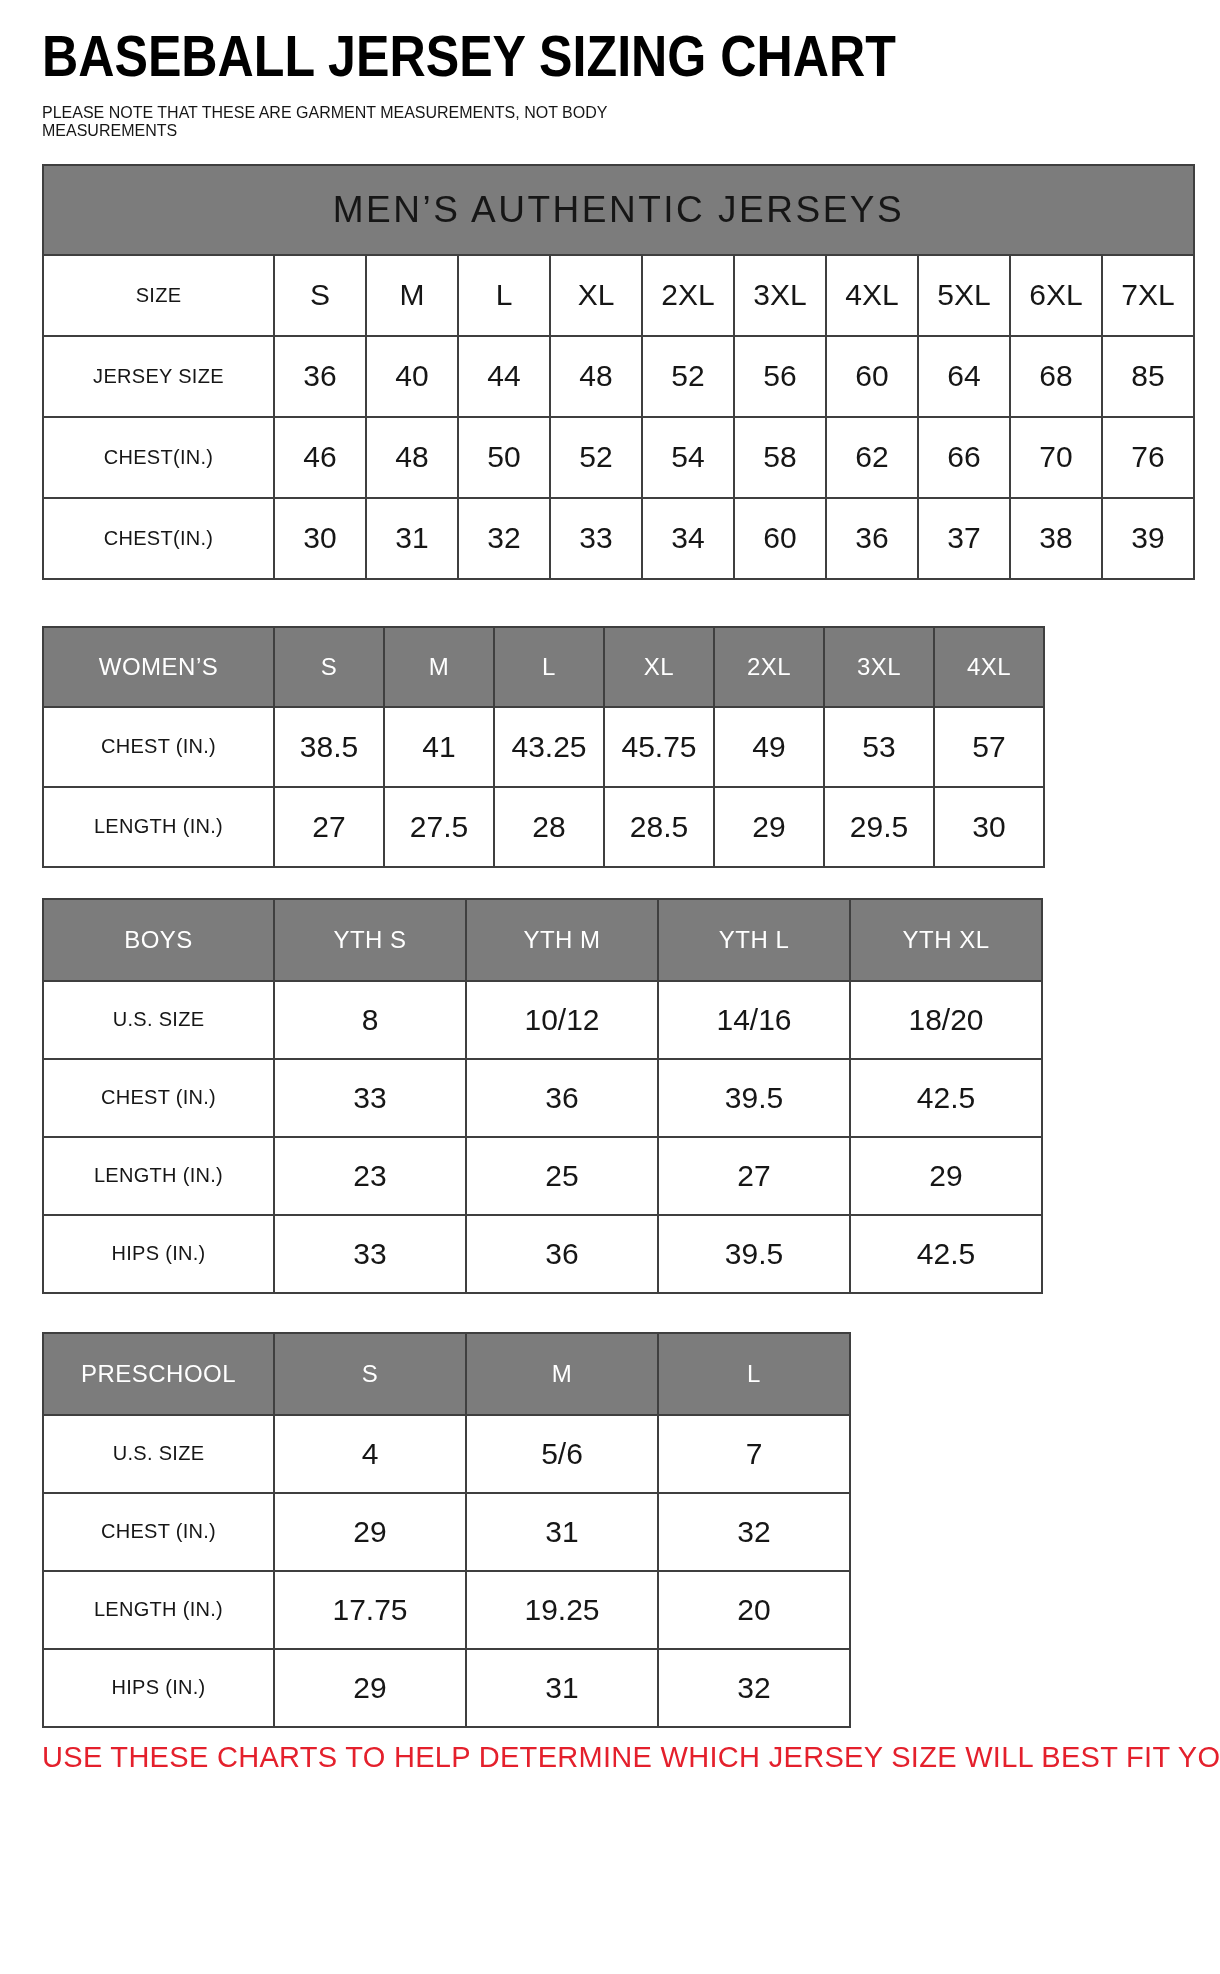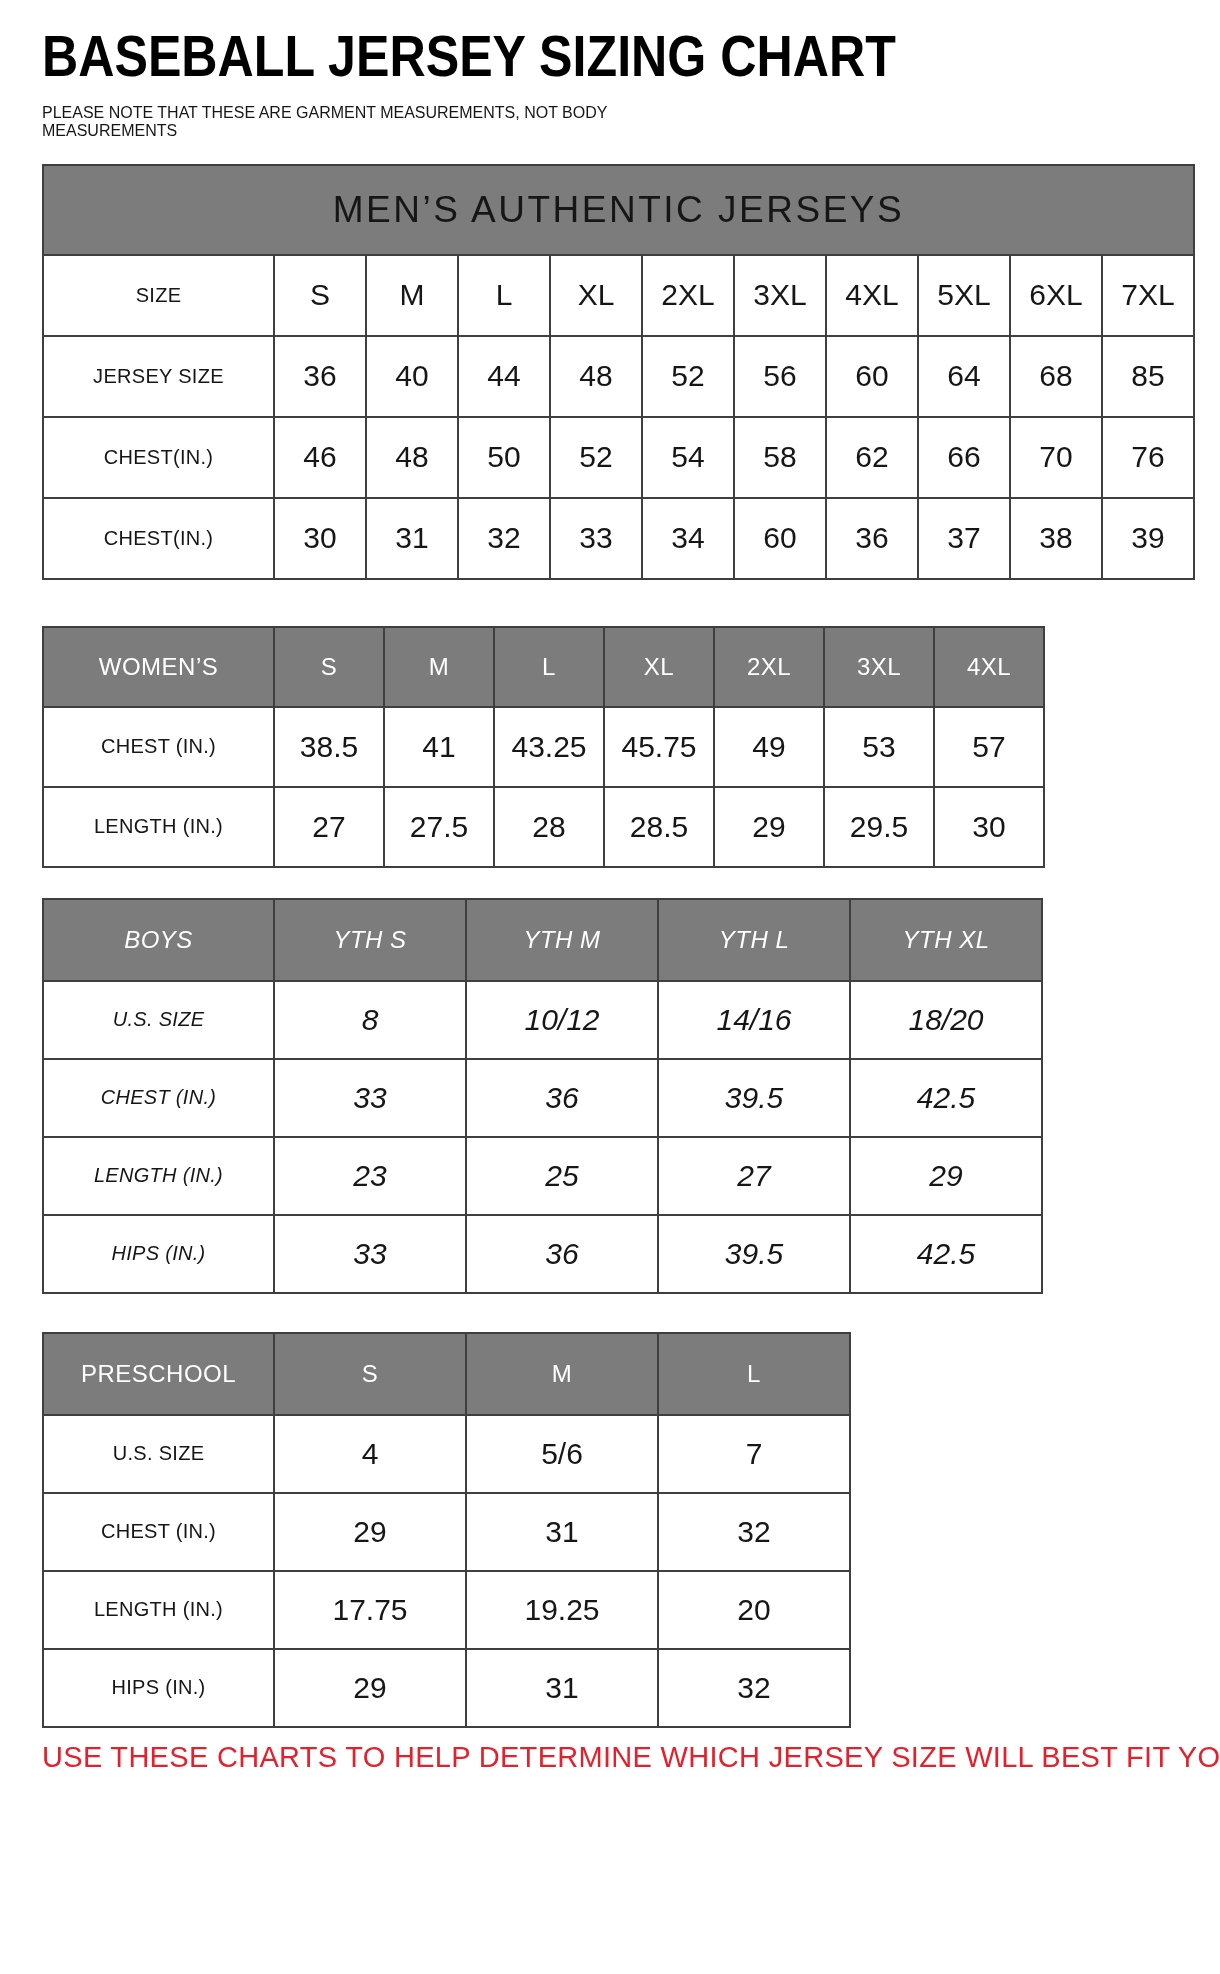--- a/index.html
+++ b/index.html
@@ -53,21 +53,21 @@
   .t-mens col.c-data{width:92px;}
   .t-womens col.c-data{width:110px;}
   .t-boys col.c-data{width:192px;}
   .t-preschool col.c-data{width:192px;}
 
   
   .t-mens tr{height:81px;}
   .t-mens tr.band-row{height:90px;}
   .t-womens tr{height:80px;}
   .t-womens tr.tall{height:92px;}
-  .t-boys tr{height:78px;font-style:italic;}
+  .t-boys tr{height:78px;}
   .t-boys tr.head-row{height:82px;}
   .t-preschool tr{height:78px;margin-top:38px;}
   .t-preschool tr.head-row{height:82px;}
 </style>
 </head>
 <body>
 
 <div class="page">
   <h1 class="title">BASEBALL JERSEY SIZING CHART</h1>
 

